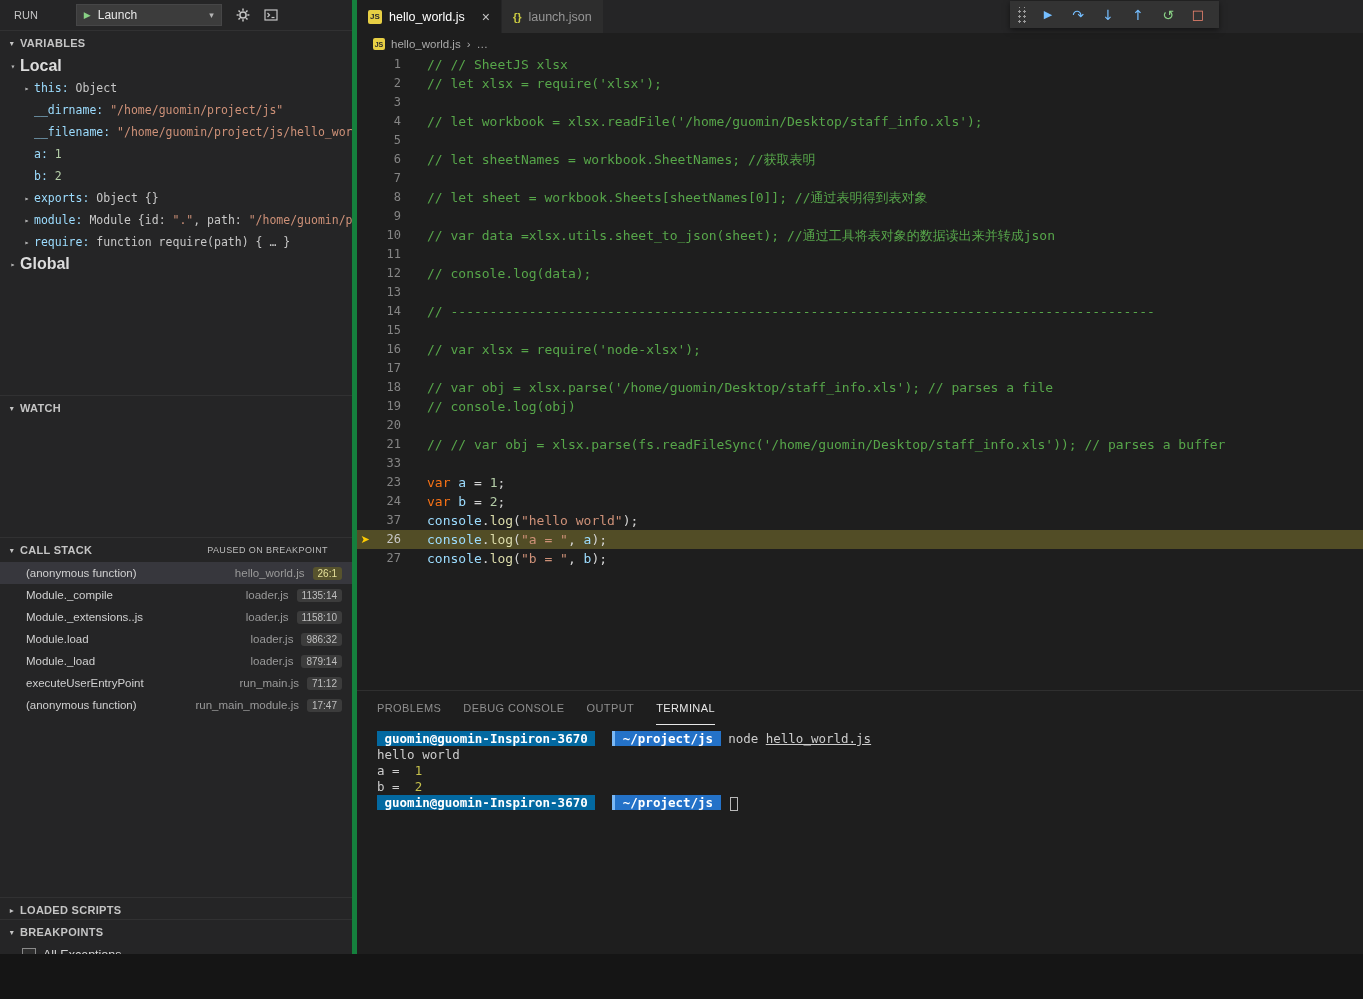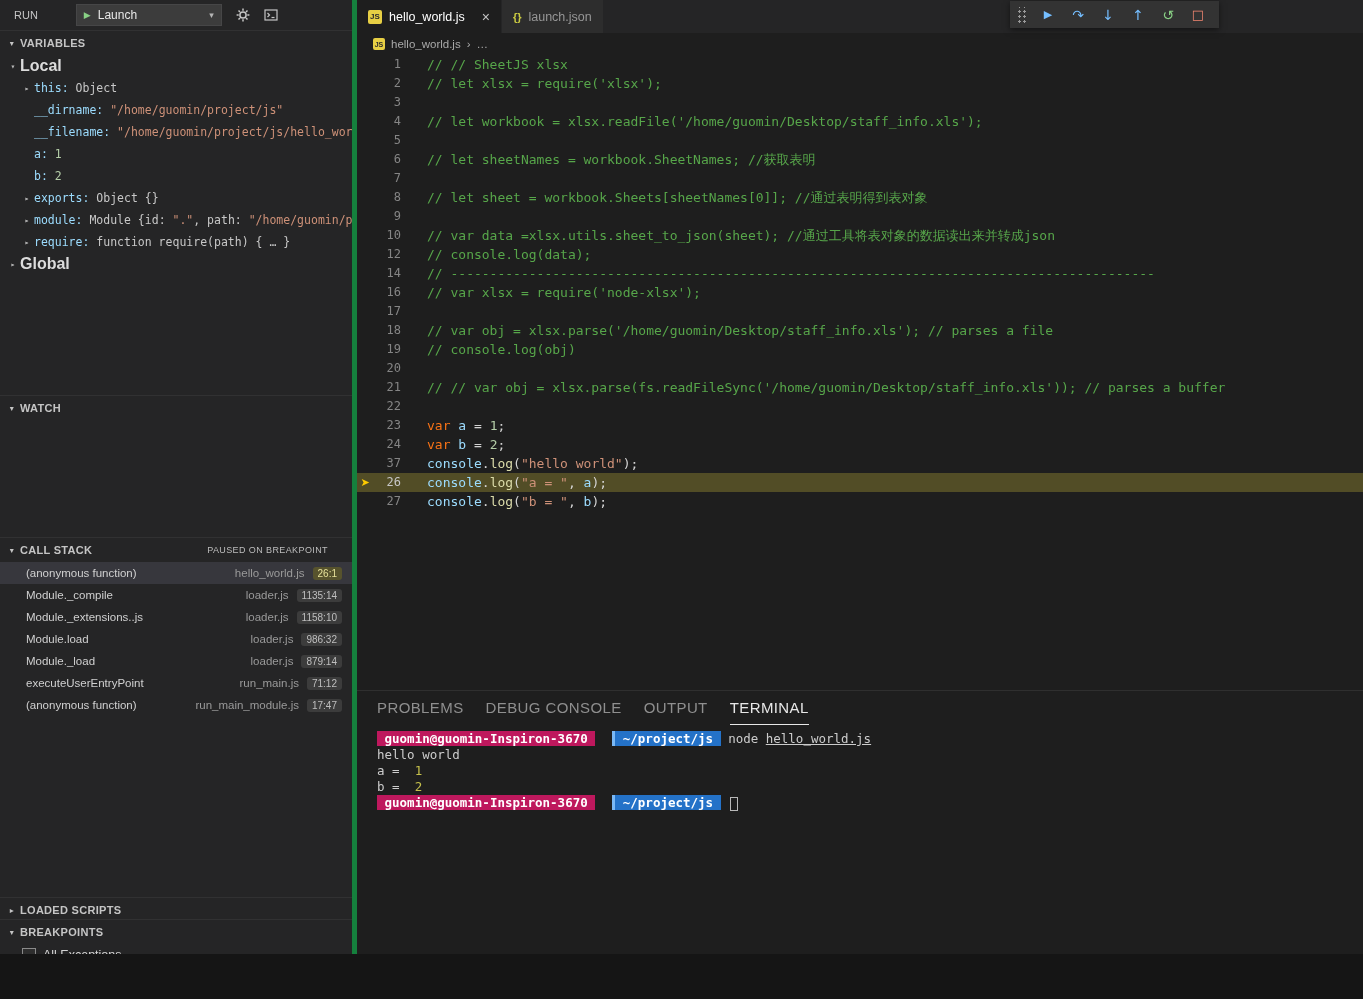--- a/index.html
+++ b/index.html
@@ -66,26 +66,26 @@
   .tk-kw{color:#f97316}
   .tk-ident{color:#9cdcfe}
   .tk-num{color:#b5cea8}
   .tk-str{color:#ce9178}
   .tk-obj{color:#9cdcfe}
   .tk-fn{color:#dcdcaa}
   .tk-plain,.tk-op{color:#d4d4d4}
 
   
   #panel{height:264px;flex:none;background:#1e1e1e;border-top:1px solid #2f2f2f;display:flex;flex-direction:column}
-  #panel-tabs{height:34px;flex:none;display:flex;align-items:flex-end;gap:22px;padding-left:20px;font-size:15px;letter-spacing:.4px;color:#8f8f8f}
+  #panel-tabs{height:34px;flex:none;display:flex;align-items:flex-end;gap:22px;padding-left:20px;font-size:11px;letter-spacing:.4px;color:#8f8f8f}
   .ptab{height:100%;display:flex;align-items:center;border-bottom:1px solid transparent;cursor:default}
   .ptab.active{color:#e7e7e7;border-bottom-color:#e7e7e7}
   #terminal{flex:1;padding:6px 0 0 20px;font-family:"DejaVu Sans Mono",monospace;font-size:12.5px;line-height:16px;color:#cccccc;overflow:hidden}
   .tline{white-space:pre;height:16px}
-  .tseg-host{background:#be185d;color:#ffffff;font-weight:700}
+  .tseg-host{background:#0369a1;color:#ffffff;font-weight:700}
   .tseg-path{background:#2472c8;color:#ffffff;font-weight:700;border-left:3px solid #7ab8f5;margin-left:17px}
   .tseg-plain{color:#cccccc}
   .tseg-link{color:#cccccc;text-decoration:underline}
   .tseg-num{color:#c5c04b}
   .tseg-cursor{display:inline-block;width:8px;height:14px;border:1px solid #b9b9b9;vertical-align:middle;margin-left:2px}
 
   
   #debug-toolbar{position:absolute;left:1010px;top:1px;height:27px;display:flex;align-items:center;background:#333333;box-shadow:0 2px 6px rgba(0,0,0,.5);padding:0 6px;z-index:10}
   .grip{width:12px;height:16px;margin-right:5px;background-image:radial-gradient(#9a9a9a 1px,transparent 1.3px);background-size:5px 5px;background-position:1px 2px;cursor:grab}
   .tbi{width:30px;text-align:center;font-size:14px;cursor:default;font-family:"DejaVu Sans",sans-serif}
@@ -251,29 +251,32 @@
         <div class="code-line"><span class="glyph"></span><span class="ln">1</span><span class="ctext"><span class="tk-comment">// // SheetJS xlsx</span></span></div>
         <div class="code-line"><span class="glyph"></span><span class="ln">2</span><span class="ctext"><span class="tk-comment">// let xlsx = require('xlsx');</span></span></div>
         <div class="code-line"><span class="glyph"></span><span class="ln">3</span><span class="ctext"></span></div>
         <div class="code-line"><span class="glyph"></span><span class="ln">4</span><span class="ctext"><span class="tk-comment">// let workbook = xlsx.readFile('/home/guomin/Desktop/staff_info.xls');</span></span></div>
         <div class="code-line"><span class="glyph"></span><span class="ln">5</span><span class="ctext"></span></div>
         <div class="code-line"><span class="glyph"></span><span class="ln">6</span><span class="ctext"><span class="tk-comment">// let sheetNames = workbook.SheetNames; //获取表明</span></span></div>
         <div class="code-line"><span class="glyph"></span><span class="ln">7</span><span class="ctext"></span></div>
         <div class="code-line"><span class="glyph"></span><span class="ln">8</span><span class="ctext"><span class="tk-comment">// let sheet = workbook.Sheets[sheetNames[0]]; //通过表明得到表对象</span></span></div>
         <div class="code-line"><span class="glyph"></span><span class="ln">9</span><span class="ctext"></span></div>
         <div class="code-line"><span class="glyph"></span><span class="ln">10</span><span class="ctext"><span class="tk-comment">// var data =xlsx.utils.sheet_to_json(sheet); //通过工具将表对象的数据读出来并转成json</span></span></div>
+        <div class="code-line"><span class="glyph"></span><span class="ln">11</span><span class="ctext"></span></div>
         <div class="code-line"><span class="glyph"></span><span class="ln">12</span><span class="ctext"><span class="tk-comment">// console.log(data);</span></span></div>
+        <div class="code-line"><span class="glyph"></span><span class="ln">13</span><span class="ctext"></span></div>
         <div class="code-line"><span class="glyph"></span><span class="ln">14</span><span class="ctext"><span class="tk-comment">// ------------------------------------------------------------------------------------------</span></span></div>
+        <div class="code-line"><span class="glyph"></span><span class="ln">15</span><span class="ctext"></span></div>
         <div class="code-line"><span class="glyph"></span><span class="ln">16</span><span class="ctext"><span class="tk-comment">// var xlsx = require('node-xlsx');</span></span></div>
         <div class="code-line"><span class="glyph"></span><span class="ln">17</span><span class="ctext"></span></div>
         <div class="code-line"><span class="glyph"></span><span class="ln">18</span><span class="ctext"><span class="tk-comment">// var obj = xlsx.parse('/home/guomin/Desktop/staff_info.xls'); // parses a file</span></span></div>
         <div class="code-line"><span class="glyph"></span><span class="ln">19</span><span class="ctext"><span class="tk-comment">// console.log(obj)</span></span></div>
         <div class="code-line"><span class="glyph"></span><span class="ln">20</span><span class="ctext"></span></div>
         <div class="code-line"><span class="glyph"></span><span class="ln">21</span><span class="ctext"><span class="tk-comment">// // var obj = xlsx.parse(fs.readFileSync('/home/guomin/Desktop/staff_info.xls')); // parses a buffer</span></span></div>
-        <div class="code-line"><span class="glyph"></span><span class="ln">22</span><span class="ctext"></span></div>
+        <div class="code-line"><span class="glyph"></span><span class="ln">33</span><span class="ctext"></span></div>
         <div class="code-line"><span class="glyph"></span><span class="ln">23</span><span class="ctext"><span class="tk-kw">var</span><span class="tk-plain"> </span><span class="tk-ident">a</span><span class="tk-op"> = </span><span class="tk-num">1</span><span class="tk-plain">;</span></span></div>
         <div class="code-line"><span class="glyph"></span><span class="ln">24</span><span class="ctext"><span class="tk-kw">var</span><span class="tk-plain"> </span><span class="tk-ident">b</span><span class="tk-op"> = </span><span class="tk-num">2</span><span class="tk-plain">;</span></span></div>
         <div class="code-line"><span class="glyph"></span><span class="ln">37</span><span class="ctext"><span class="tk-obj">console</span><span class="tk-plain">.</span><span class="tk-fn">log</span><span class="tk-plain">(</span><span class="tk-str">"hello world"</span><span class="tk-plain">);</span></span></div>
         <div class="code-line current"><span class="glyph">➤</span><span class="ln">26</span><span class="ctext"><span class="tk-obj">console</span><span class="tk-plain">.</span><span class="tk-fn">log</span><span class="tk-plain">(</span><span class="tk-str">"a = "</span><span class="tk-plain">, </span><span class="tk-ident">a</span><span class="tk-plain">);</span></span></div>
         <div class="code-line"><span class="glyph"></span><span class="ln">27</span><span class="ctext"><span class="tk-obj">console</span><span class="tk-plain">.</span><span class="tk-fn">log</span><span class="tk-plain">(</span><span class="tk-str">"b = "</span><span class="tk-plain">, </span><span class="tk-ident">b</span><span class="tk-plain">);</span></span></div>
       </div>
     <div id="panel">
       <div id="panel-tabs">
           <span class="ptab">PROBLEMS</span>
           <span class="ptab">DEBUG CONSOLE</span>

